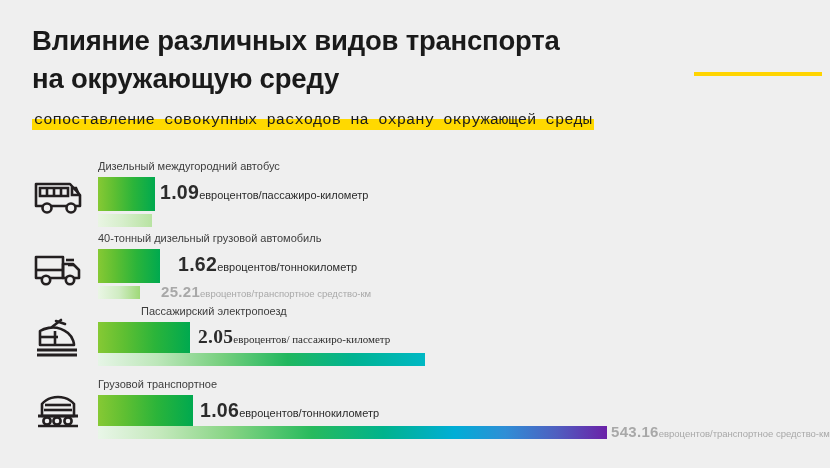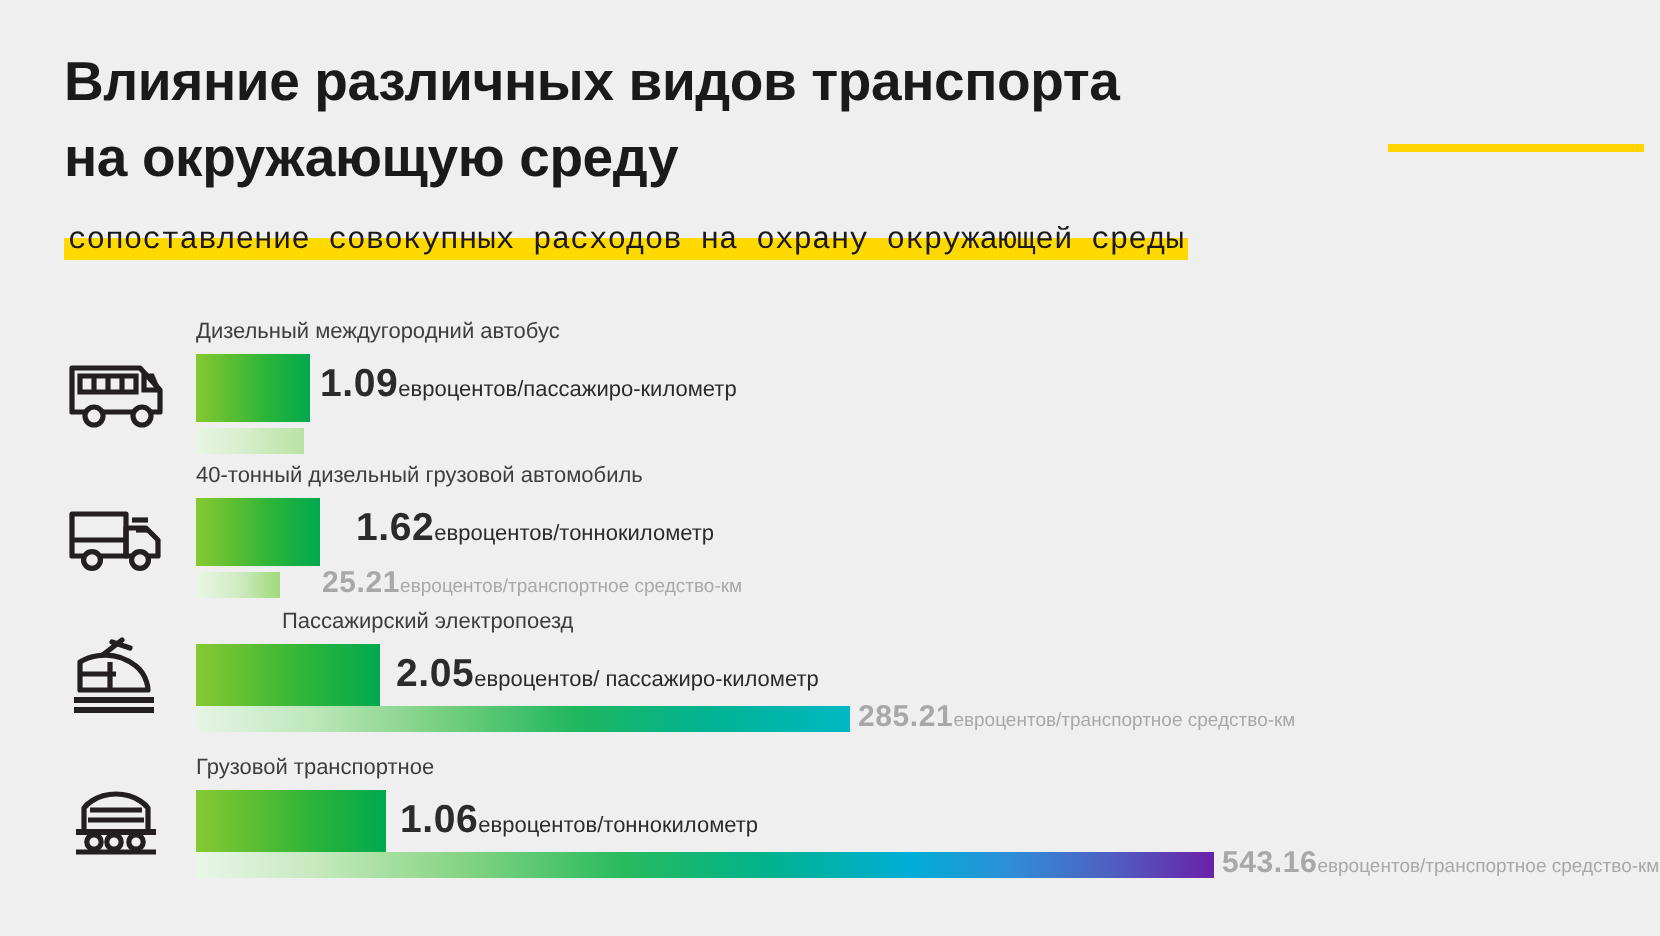--- a/index.html
+++ b/index.html
@@ -161,27 +161,24 @@
         <line x1="10" y1="22" x2="28" y2="22"></line>
         <line x1="25" y1="16" x2="25" y2="30"></line>
         <path d="M22 12 L31 5" stroke-linecap="round"></path>
         <path d="M26 6 L35 9" stroke-linecap="round"></path>
         <line x1="7" y1="35" x2="47" y2="35" stroke-width="3"></line>
         <line x1="7" y1="40" x2="47" y2="40" stroke-width="3"></line>
       </svg>
     </div>
     <div class="row-label" style="top:0px;margin-left:43px;">Пассажирский электропоезд</div>
     <div class="bar-main" style="top:17px;width:92px;"></div>
-    <div class="val-main" style="left:198px;top:21px;">
+    <div class="val-main" style="left:198px;top:21px;font-family:Liberation Serif, serif;">
       <span class="num">2.05</span><span class="unit">евроцентов/ пассажиро-километр</span>
     </div>
     <div class="bar-sub teal" style="top:48px;width:327px;"></div>
-    <div class="val-sub" style="left:429px;top:45px;">
-      <span class="num">285.21</span><span class="unit">евроцентов/транспортное средство-км</span>
-    </div>
   </div>
 
   <div class="row" style="top:378px;height:70px;">
     <div class="icon" style="top:8px;">
       <svg viewBox="0 0 60 46" fill="none" stroke="#231f20" stroke-width="2.6">
         <path d="M12 30 V18 C12 18 17 11 28 11 C39 11 44 18 44 18 V30 Z" stroke-linejoin="round"></path>
         <line x1="15" y1="19" x2="41" y2="19"></line>
         <line x1="14" y1="24" x2="42" y2="24"></line>
         <line x1="8" y1="30" x2="48" y2="30" stroke-width="3"></line>
         <circle cx="17" cy="35" r="3.6" fill="#efefef"></circle>

